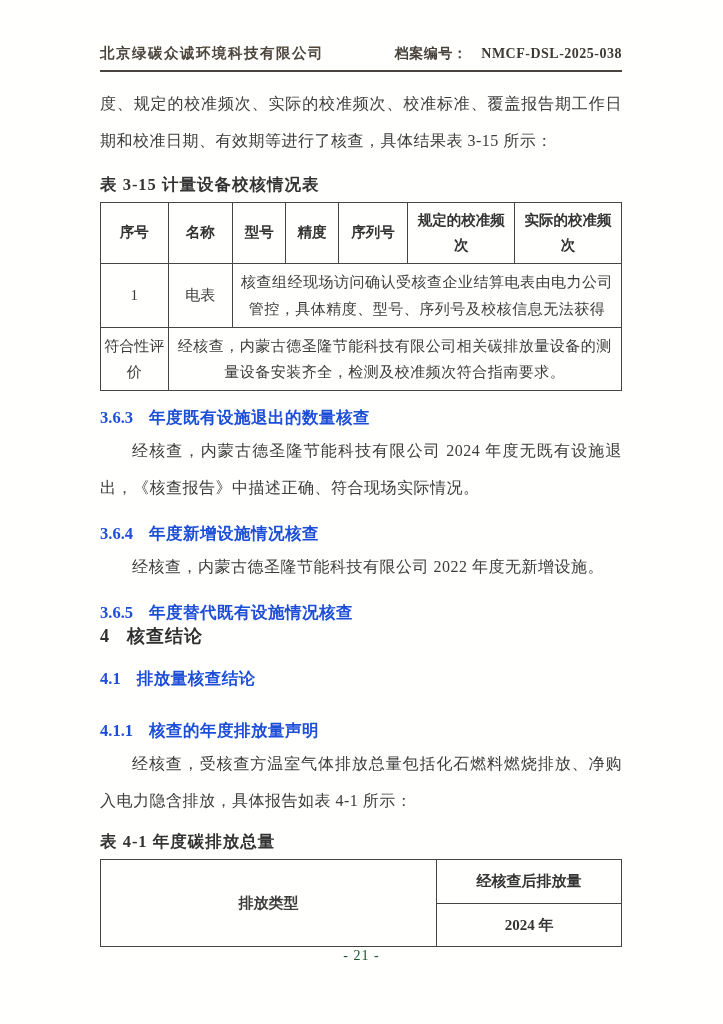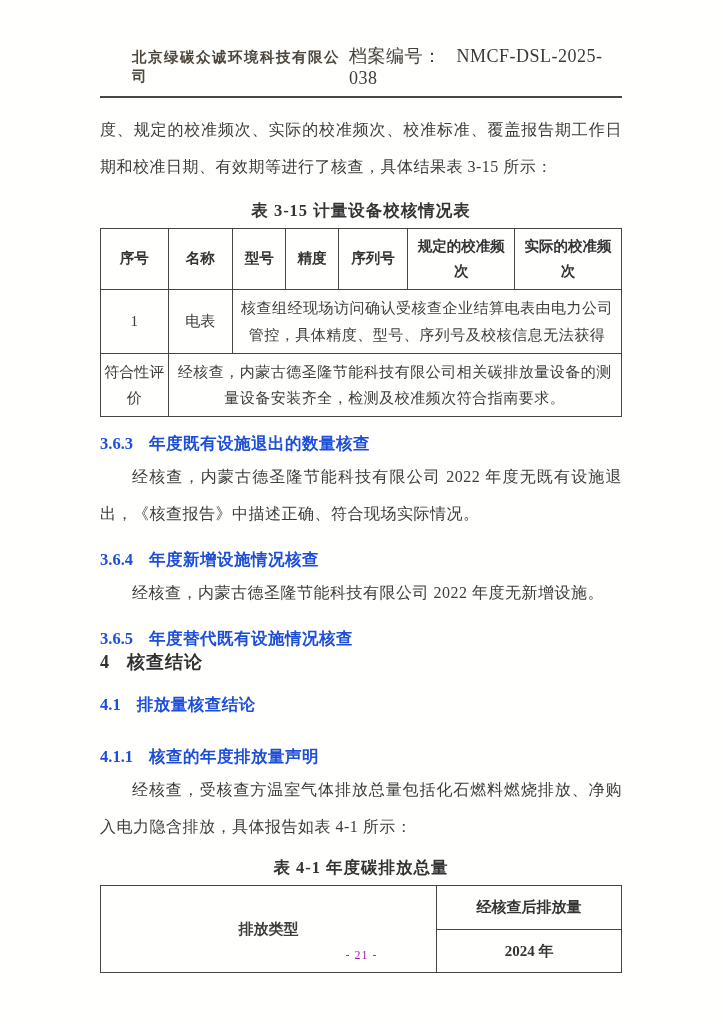--- a/index.html
+++ b/index.html
@@ -24,25 +24,24 @@
     justify-content: space-between;
     align-items: baseline;
     border-bottom: 2px solid #4a4540;
     padding-bottom: 7px;
   }
   .doc-header .company {
     font-size: 14.5px;
     font-weight: bold;
     letter-spacing: 1.5px;
     color: #4d463d;
-    margin-left: 32px;
   }
   .doc-header .fileno {
-    font-size: 18px;
-    font-weight: normal;
+    font-size: 14px;
+    font-weight: bold;
     color: #46413a;
     letter-spacing: 0.5px;
   }
   .doc-header .fileno .num { margin-left: 10px; color: #3d3a35; }
   
   .para {
     font-size: 16px;
     line-height: 2.3;
     text-align: justify;
     text-justify: inter-character;
@@ -62,21 +61,21 @@
   .h-sub .sec-no { margin-right: 16px; letter-spacing: 0; }
   .h-main {
     font-size: 18px;
     font-weight: bold;
     color: #303030;
     letter-spacing: 1px;
   }
   .h-main .sec-no { margin-right: 18px; letter-spacing: 0; }
   
   .tbl-title {
-    text-align: center;
+    text-align: left;
     font-size: 16.5px;
     font-weight: bold;
     color: #343434;
     margin-top: 14px;
     letter-spacing: 1px;
   }
   
   table.doc-table {
     width: 100%;
     border-collapse: collapse;
@@ -103,22 +102,22 @@
   table.tbl41 th { font-size: 15px; }
   table.tbl41 .type-cell { font-weight: bold; font-size: 15px; }
   table.tbl41 td, table.tbl41 th { padding: 8px 3px; }
   
   .page-footer {
     position: absolute;
     left: 0;
     top: 948px;
     width: 100%;
     text-align: center;
-    font-size: 12px;
-    color: #a21caf;
+    font-size: 14px;
+    color: #14532d;
     letter-spacing: 1px;
   }
 </style>
 </head>
 <body>
 
 <div class="page">
   <div class="content">
 
     <div class="doc-header">
@@ -160,21 +159,21 @@
       <tr>
         <td>符合性评价</td>
         <td class="note" colspan="6">经核查，内蒙古德圣隆节能科技有限公司相关碳排放量设备的测量设备安装齐全，检测及校准频次符合指南要求。</td>
       </tr>
     </tbody>
       </table>
 
     <div class="h-sub">
       <span class="sec-no">3.6.3</span><span>年度既有设施退出的数量核查</span>
     </div>
-    <p class="para indent">经核查，内蒙古德圣隆节能科技有限公司 2022 年度无既有设施退出，《核查报告》中描述正确、符合现场实际情况。</p>
+    <p class="para indent">经核查，内蒙古德圣隆节能科技有限公司 2024 年度无既有设施退出，《核查报告》中描述正确、符合现场实际情况。</p>
 
     <div class="h-sub">
       <span class="sec-no">3.6.4</span><span>年度新增设施情况核查</span>
     </div>
     <p class="para indent">经核查，内蒙古德圣隆节能科技有限公司 2022 年度无新增设施。</p>
 
     <div class="h-sub">
       <span class="sec-no">3.6.5</span><span>年度替代既有设施情况核查</span>
     </div>
 

